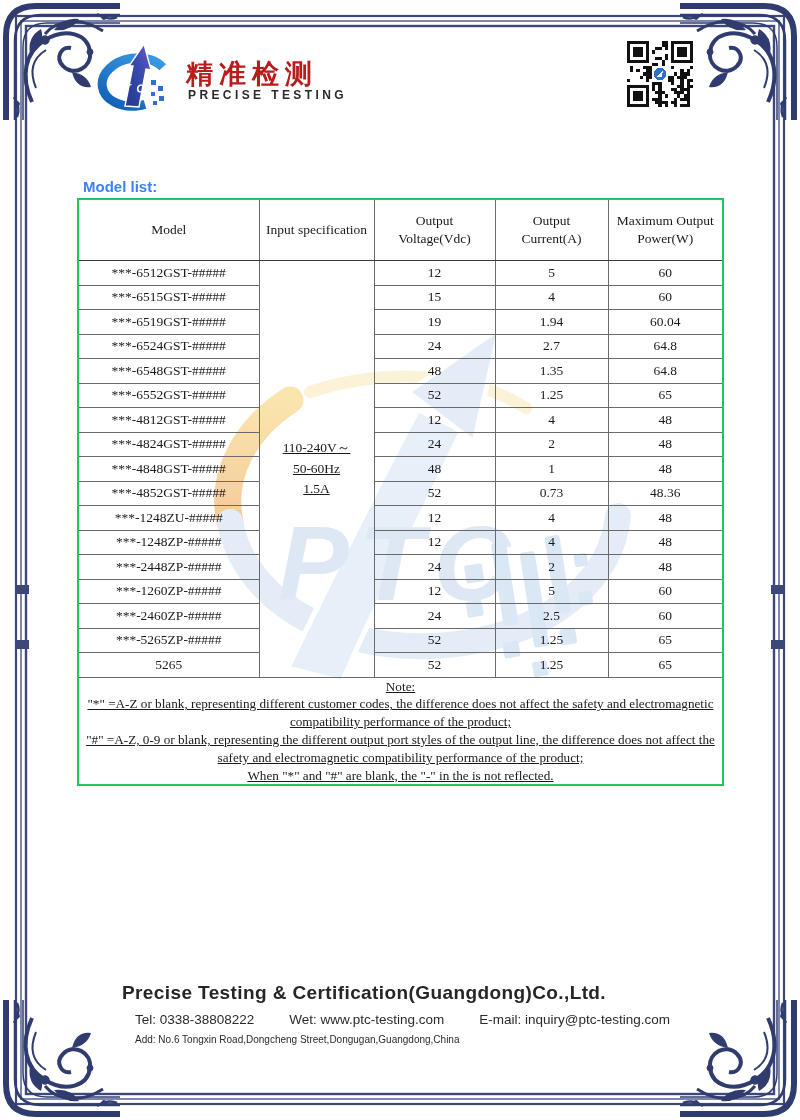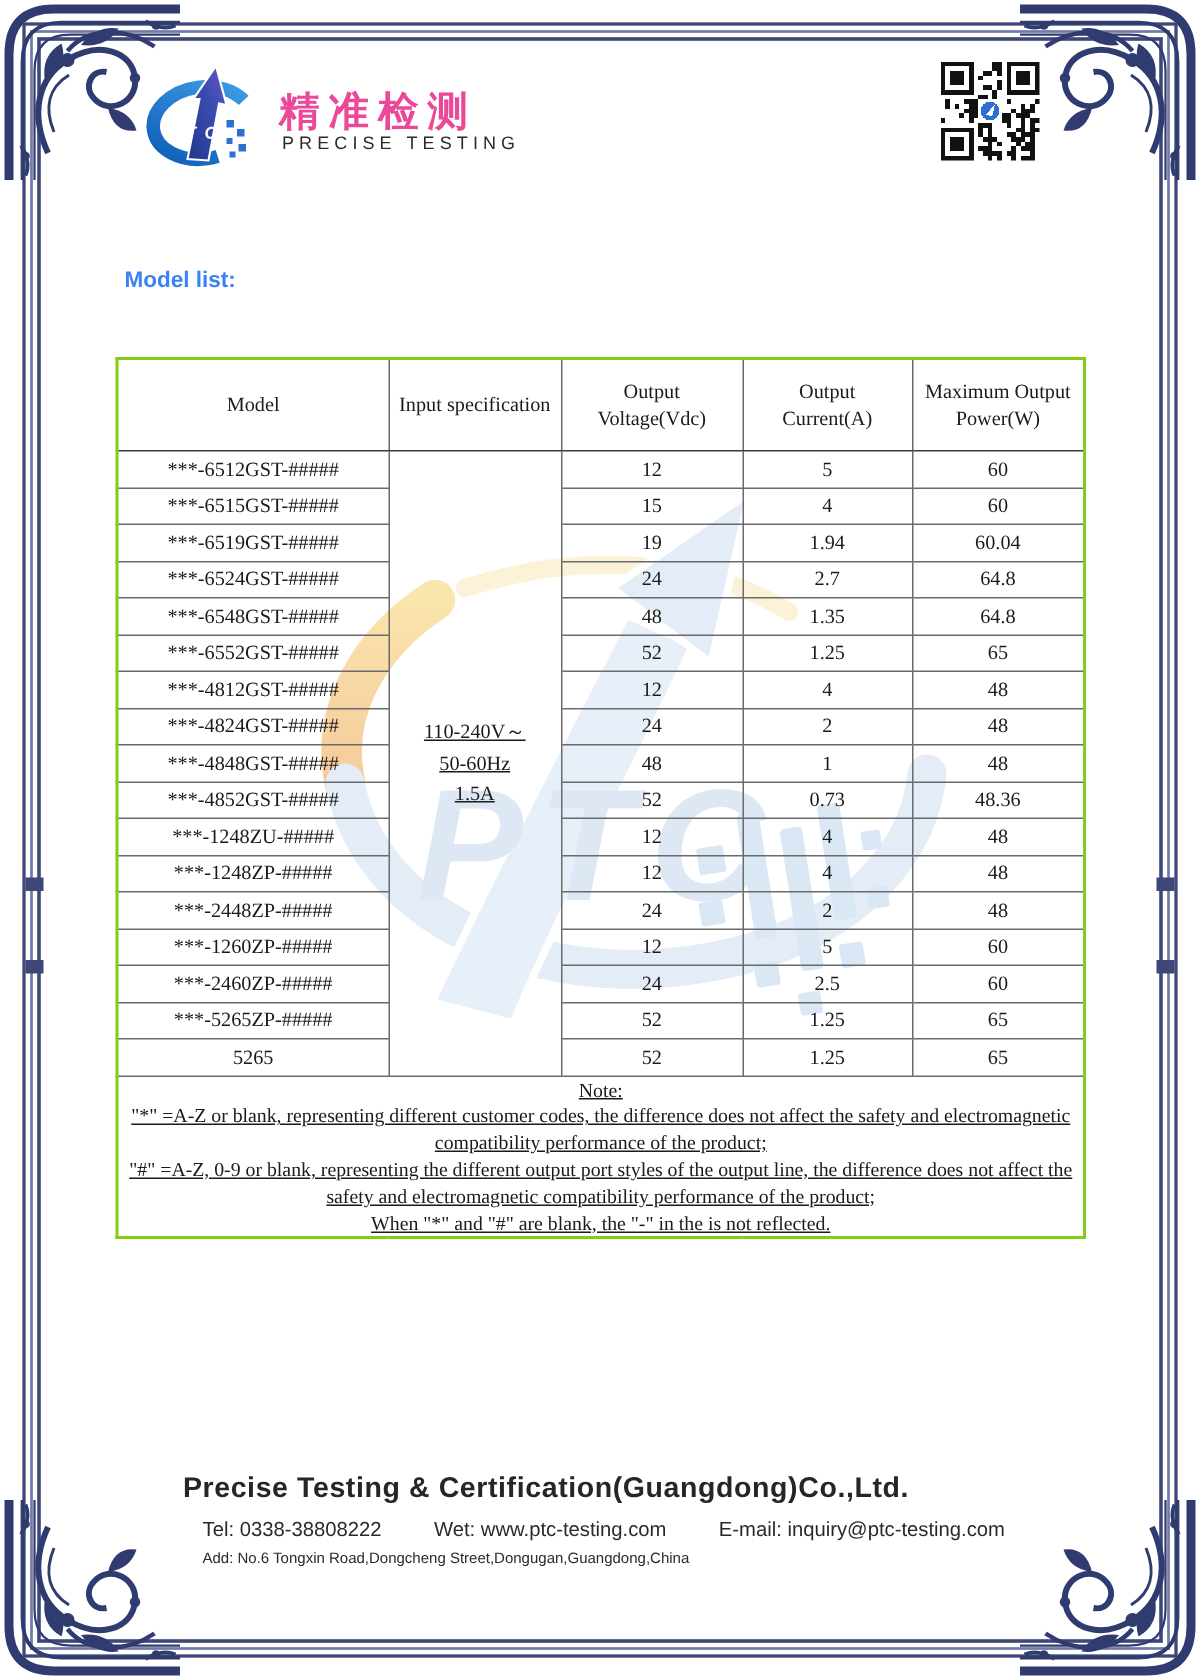--- a/index.html
+++ b/index.html
@@ -3,33 +3,33 @@
 <meta charset="utf-8">
 <style>
   html,body{margin:0;padding:0;background:#888;}
   #page{position:relative;width:800px;height:1120px;background:#ffffff;margin:0 auto;
         overflow:hidden;font-family:"Liberation Serif",serif;color:#1a1a1a;}
   
   #frame{position:absolute;left:0;top:0;width:800px;height:1120px;pointer-events:none;z-index:5;}
   
   #logo-svg{position:absolute;left:95px;top:40px;width:86px;height:72px;z-index:2;}
   .brand-cn{position:absolute;left:186px;top:56px;font-family:Liberation Sans, sans-serif;
-            font-size:27px;font-weight:bold;letter-spacing:6px;color:#ec4899;z-index:2;}
+            font-size:27px;font-weight:bold;letter-spacing:6px;color:#b91c1c;z-index:2;}
   .brand-en{position:absolute;left:188px;top:88px;font-family:"Liberation Sans",sans-serif;
-            font-size:12px;font-weight:normal;letter-spacing:3.4px;color:#2b2b2b;z-index:2;}
+            font-size:12px;font-weight:bold;letter-spacing:3.4px;color:#2b2b2b;z-index:2;}
   #qr{position:absolute;left:627px;top:41px;width:66px;height:66px;z-index:2;}
   
   #watermark{position:absolute;left:170px;top:300px;width:470px;height:410px;opacity:.55;z-index:1;}
   
   .model-list-label{position:absolute;left:83px;top:178px;font-family:"Liberation Sans",sans-serif;
                     font-size:15px;font-weight:bold;color:#3b82f6;z-index:2;}
   table.spec{position:absolute;left:77px;top:198px;width:645px;border-collapse:collapse;
              table-layout:fixed;z-index:2;background:transparent;
              font-size:13.5px;font-family:"Liberation Serif",serif;}
-  table.spec{border:2px solid #84cc16;margin-top:40px;}
+  table.spec{border:2px solid #22c55e;}
   table.spec th, table.spec td{border:1px solid #6a6a6a;text-align:center;padding:0 6px;
              background:transparent;font-weight:normal;overflow:hidden;}
   table.spec th{height:60px;border-bottom:1px solid #3a3a3a;line-height:1.35;}
   tr.data-row{height:24.5px;}
   td.input-spec{line-height:1.5;}
   td.note-cell{height:90px;text-align:left;vertical-align:top;padding:2px 7px;line-height:1.35;
                font-size:13.2px;}
   .note-line{display:block;text-decoration:underline;}
   
   .footer-company{position:absolute;left:0;top:982px;width:728px;text-align:center;z-index:2;

